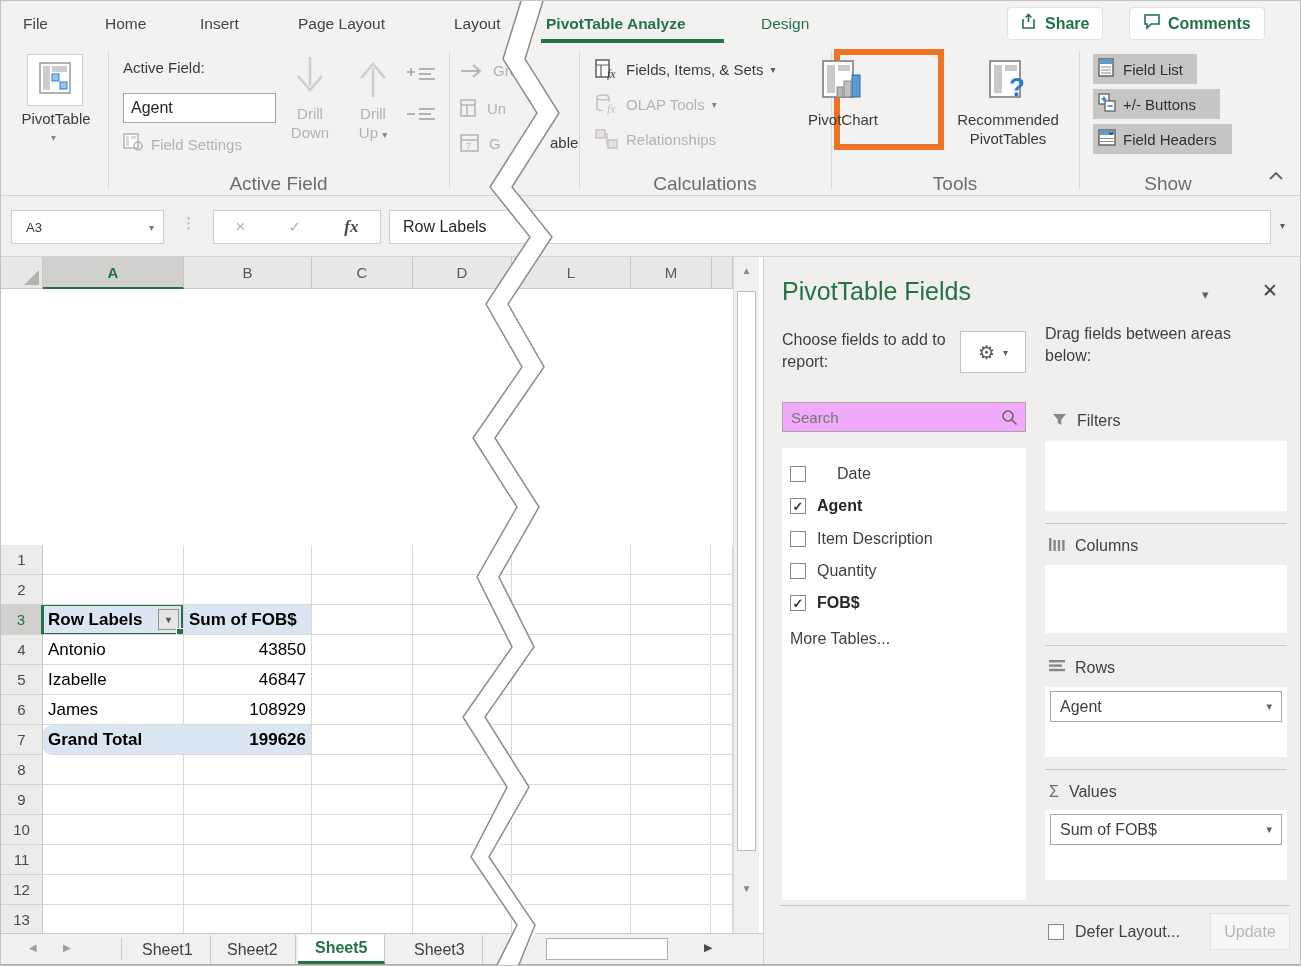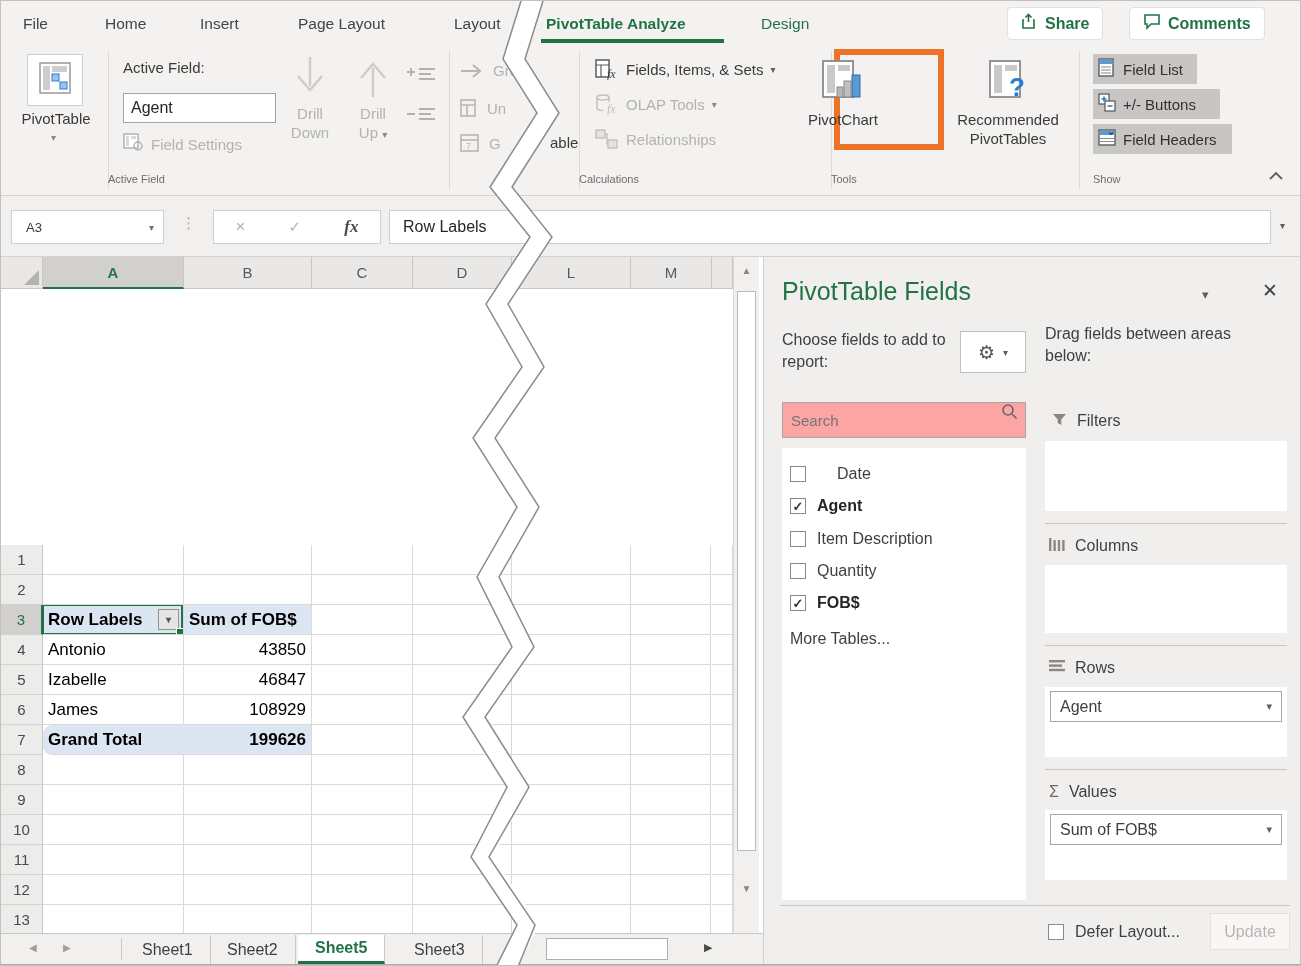--- a/index.html
+++ b/index.html
@@ -14,21 +14,21 @@
   .rtab{top:0;height:45px;display:flex;align-items:center;font-size:15.5px;color:#444;cursor:default;}
   .rtab.ctx{color:#217346;}
   .rtab.active{color:#217346;font-weight:700;}
   .tab-underline{height:4px;background:#217346;}
   .pillbtn{top:6px;height:33px;background:#fff;border:1px solid #e3e1df;border-radius:4px;
            display:flex;align-items:center;gap:7px;padding:0 13px;font-size:16px;font-weight:700;color:#217346;box-sizing:border-box;}
 
   
   .ribbon{left:0;top:45px;width:1301px;height:150px;background:#f3f2f1;border-bottom:1px solid #d6d4d2;box-sizing:border-box;}
   .gdiv{top:5px;height:138px;width:1px;background:#dcdad8;}
-  .grouplabel{top:127px;font-size:11px;color:#6e6c6a;text-align:left;}
+  .grouplabel{top:127px;font-size:19px;color:#6e6c6a;text-align:center;}
   .dis{color:#b4b2b0;}
   .en{color:#3b3a39;}
   .ribbon .txt15{font-size:15px;}
   .bigbtn-iconbox{width:56px;height:52px;background:#fff;border:1px solid #d0cecb;display:flex;align-items:center;justify-content:center;box-sizing:border-box;}
   .afield-input{width:153px;height:30px;background:#fff;border:1px solid #a5a3a1;font-size:16px;color:#262625;
                 font-family:"Liberation Sans",sans-serif;padding:0 7px;box-sizing:border-box;}
   .stackbtn{display:flex;flex-direction:column;align-items:center;font-size:15px;line-height:19px;}
   .chev{font-size:10px;color:#8a8886;}
   .orangebox{border:6px solid #ed7426;box-sizing:border-box;}
   .showbtn{height:30px;background:#c8c6c4;display:flex;align-items:center;gap:6px;padding:0 8px 0 5px;
@@ -68,21 +68,21 @@
   .stab{position:absolute;top:1px;height:29px;display:flex;align-items:center;padding:0 17px;font-size:16px;color:#3f3f3f;
         border-right:1px solid #c9c7c5;box-sizing:border-box;}
   .stab.active{background:#fff;color:#217346;font-weight:700;border-bottom:3px solid #217346;}
   .navarr{position:absolute;top:8px;font-size:10px;color:#a19f9d;}
   .hthumb{position:absolute;left:545px;top:4px;width:122px;height:22px;background:#fff;border:1px solid #b1afad;box-sizing:border-box;}
 
   
   .pane{left:762px;top:256px;width:539px;height:710px;background:#f0efee;border-left:1px solid #d2d0ce;box-sizing:border-box;}
   .pane-title{font-size:25px;color:#217346;}
   .ptext{font-size:16px;color:#3f3f3f;line-height:22px;}
-  .searchbox{width:244px;height:36px;background:#fca5a5;border:1px solid #a9a7a5;box-sizing:border-box;display:flex;}
+  .searchbox{width:244px;height:30px;background:#f0abfc;border:1px solid #a9a7a5;box-sizing:border-box;display:flex;align-items:center;}
   .searchbox input{border:none;outline:none;flex:1;font-size:15px;color:#5a5856;padding:0 0 0 8px;background:transparent;
                    font-family:"Liberation Sans",sans-serif;}
   .fieldlist{background:#fff;}
   .field-item{position:absolute;left:8px;display:flex;align-items:center;height:24px;}
   .cbx{width:16px;height:16px;background:#fff;border:1px solid #8a8886;box-sizing:border-box;display:flex;align-items:center;justify-content:center;}
   .field-item .flabel{margin-left:11px;font-size:16px;color:#3f3f3f;}
   .field-item.checked .flabel{font-weight:700;color:#262625;}
   .field-item.checked .cbx::after{content:"\2713";font-size:13px;font-weight:700;color:#3b3a39;}
   .areahdr{position:absolute;display:flex;align-items:center;gap:10px;font-size:16px;color:#3f3f3f;}
   .areabox{position:absolute;background:#fff;width:242px;}

